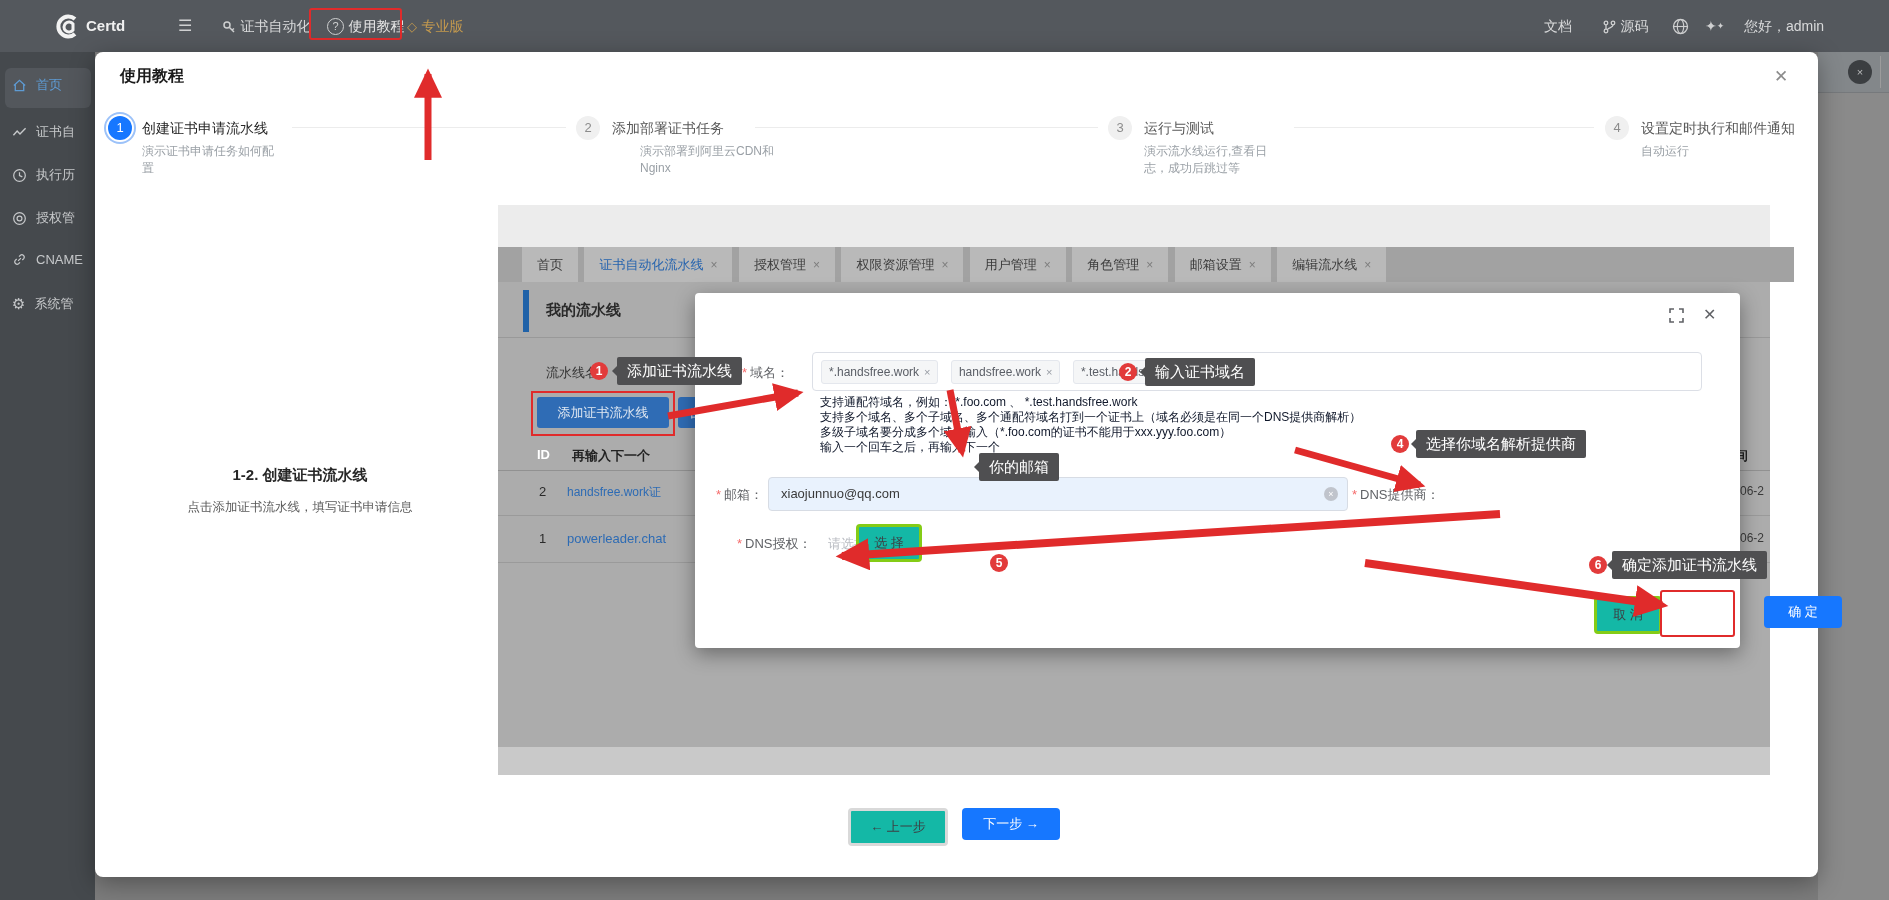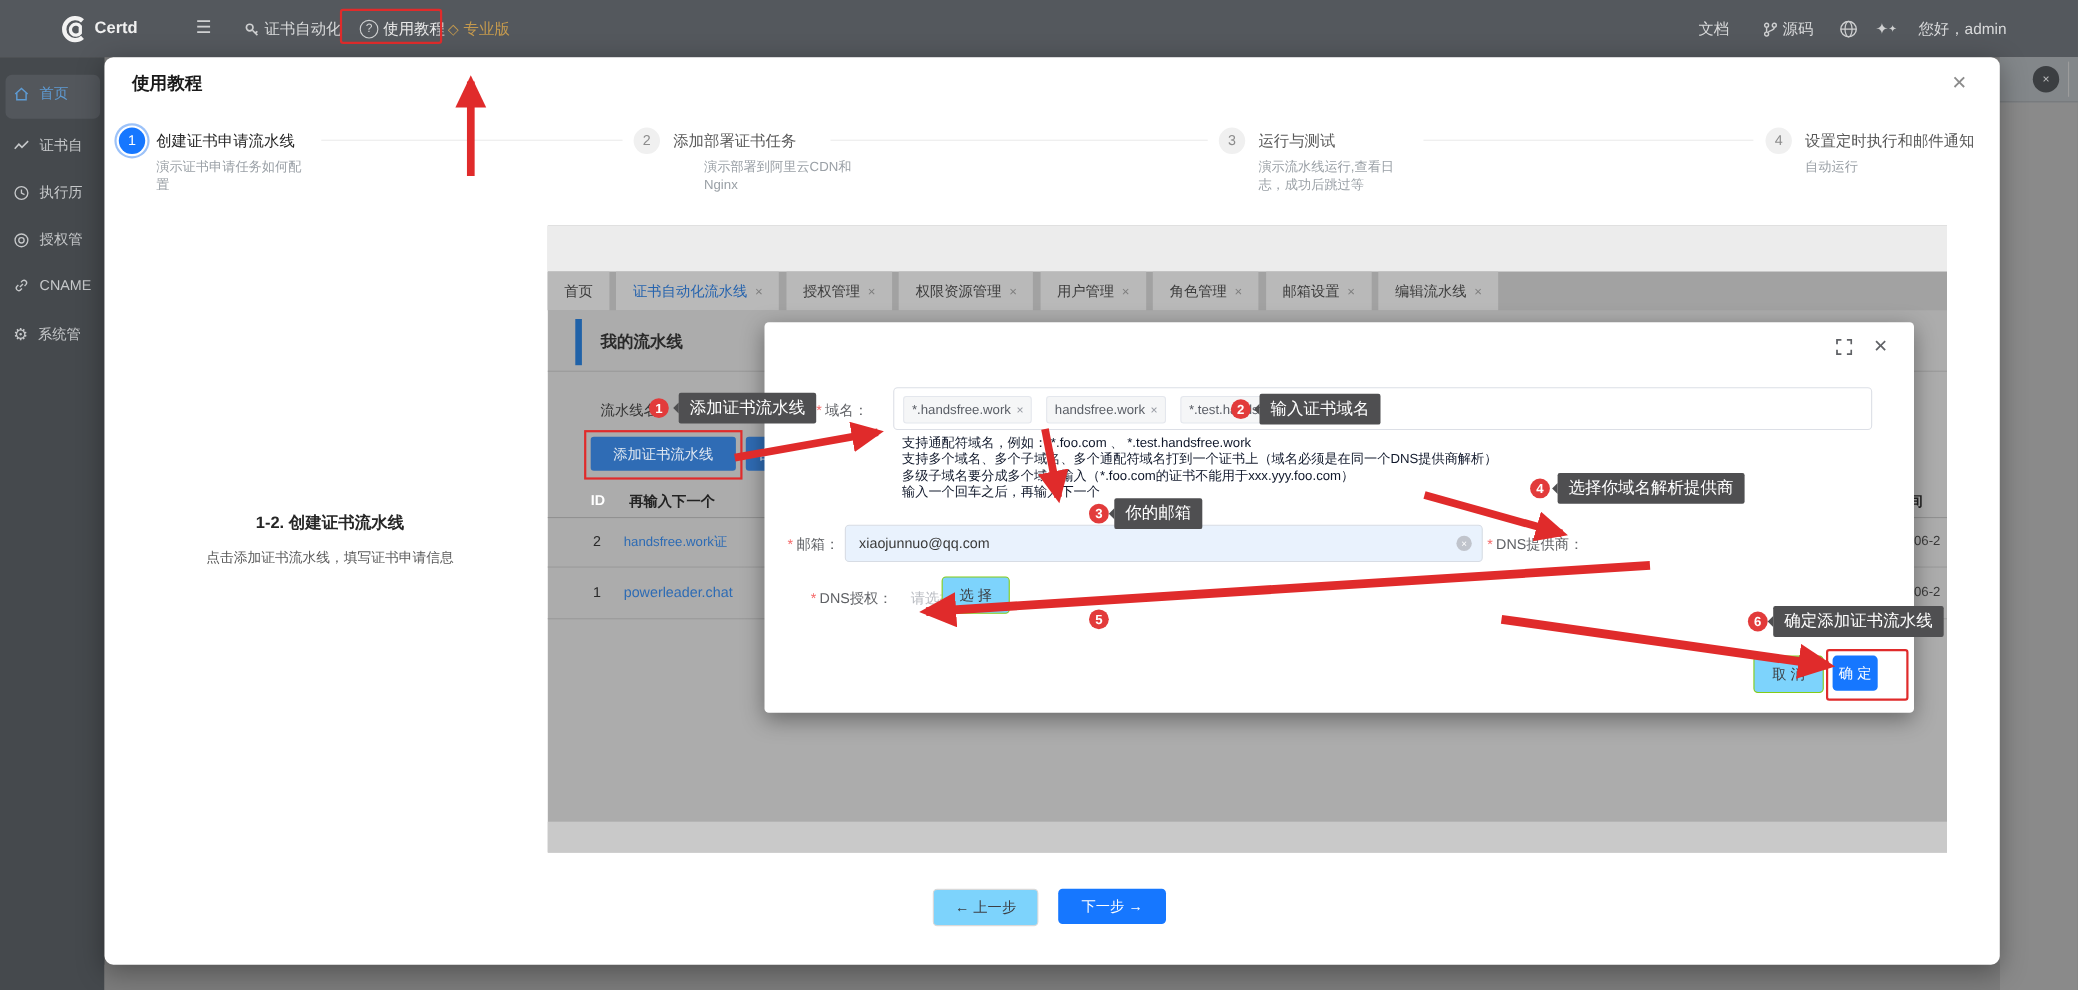--- a/index.html
+++ b/index.html
@@ -45,21 +45,21 @@
   .tag{display:inline-block;background:#f5f6f7;border:1px solid #e4e7ed;border-radius:3px;
     font-size:12px;color:#5a5e66;padding:0 7px;line-height:22px;margin-right:8px;}
   .tag .x{color:#979ba3;margin-left:5px;font-size:11px;}
   .tips{position:absolute;font-size:12px;color:#0f172a;line-height:15.5px;z-index:5;}
   .badge{position:absolute;width:18px;height:18px;border-radius:50%;background:#e23b3b;color:#fff;
     font-size:12px;font-weight:bold;text-align:center;line-height:18px;z-index:6;}
   .tip{position:absolute;height:28px;line-height:28px;background:#4f4f51;color:#fff;font-size:15px;
     padding:0 10px;border-radius:2px;z-index:6;white-space:nowrap;}
   .tip:before{content:"";position:absolute;left:-5px;top:9px;border-top:5px solid transparent;
     border-bottom:5px solid transparent;border-right:5px solid #4f4f51;}
-  .wbtn{position:absolute;background:#7dd3fc;border:1px solid #84cc16;border-radius:4px;font-size:13px;
+  .wbtn{position:absolute;background:#14b8a6;border:3px solid #84cc16;border-radius:4px;font-size:13px;
     color:#3c3e42;text-align:center;z-index:5;}
   .bbtn{position:absolute;background:#1677ff;border-radius:4px;font-size:13px;color:#fff;text-align:center;z-index:5;}
   svg.icon{display:inline-block;vertical-align:middle;}
   #arrows{position:absolute;left:0;top:0;width:1889px;height:900px;z-index:9;pointer-events:none;}
 </style>
 </head>
 <body>
 
 <div id="screen">
 
@@ -176,21 +176,21 @@
 
   <div class="step-circle step-off" style="left:1605px;top:116px;">4</div>
   <div class="step-label off" style="left:1641px;top:120px;">设置定时执行和邮件通知</div>
   <div class="step-desc" style="left:1641px;top:143px;width:160px;white-space:normal;">自动运行</div>
 
   <div class="t z3" style="left:160px;top:466px;width:280px;text-align:center;font-size:15px;font-weight:bold;color:#262626;">1-2. 创建证书流水线</div>
   <div class="t z3" style="left:140px;top:499px;width:320px;text-align:center;font-size:12.5px;color:#595959;">点击添加证书流水线，填写证书申请信息</div>
 
   <div class="abs z3" style="left:498px;top:205px;width:1272px;height:570px;background:#acacac;"></div>
   <div class="abs z3" style="left:498px;top:205px;width:1272px;height:42px;background:#ececec;"></div>
-  <div class="abs z3" style="left:498px;top:247px;width:1272px;height:35px;background:#a2a2a2;">
+  <div class="abs z3" style="left:498px;top:247px;width:1272px;height:35px;background:#a2a2a2;padding-left:24px;">
     <div class="demo-tab"><span>首页</span></div>
     <div class="demo-tab active"><span>证书自动化流水线</span><span class="x">×</span></div>
     <div class="demo-tab"><span>授权管理</span><span class="x">×</span></div>
     <div class="demo-tab"><span>权限资源管理</span><span class="x">×</span></div>
     <div class="demo-tab"><span>用户管理</span><span class="x">×</span></div>
     <div class="demo-tab"><span>角色管理</span><span class="x">×</span></div>
     <div class="demo-tab"><span>邮箱设置</span><span class="x">×</span></div>
     <div class="demo-tab"><span>编辑流水线</span><span class="x">×</span></div>
   </div>
   <div class="abs z3" style="left:523px;top:290px;width:6px;height:42px;background:#2062a8;"></div>
@@ -236,29 +236,29 @@
     <span class="t" style="left:12px;top:8px;font-size:13px;color:#3a3a3a;">xiaojunnuo@qq.com</span>
     <span class="abs" style="right:9px;top:9px;width:14px;height:14px;border-radius:50%;background:#c0c4cc;color:#fff;font-size:9px;line-height:14px;text-align:center;">×</span>
   </div>
   <div class="flabel" style="left:1352px;top:486px;"><span class="req">*</span><span>DNS提供商：</span></div>
 
   <div class="flabel" style="left:737px;top:535px;"><span class="req">*</span><span>DNS授权：</span></div>
   <div class="t z5" style="left:828px;top:535px;font-size:13px;color:#b9bcc2;">请选择</div>
   <div class="wbtn" style="left:856px;top:524px;width:60px;height:32px;line-height:32px;">选 择</div>
 
   <div class="wbtn" style="left:1594px;top:596px;width:62px;height:32px;line-height:32px;">取 消</div>
-  <div class="bbtn" style="left:1666px;top:596px;width:41px;height:32px;line-height:32px;">确 定</div>
+  <div class="bbtn" style="left:1764px;top:596px;width:78px;height:32px;line-height:32px;">确 定</div>
   <div class="redbox" style="left:1660px;top:590px;width:71px;height:43px;border-radius:3px;"></div>
 
   <div class="badge" style="left:590px;top:362px;">1</div>
   <div class="tip" style="left:617px;top:357px;">添加证书流水线</div>
   <div class="badge" style="left:1119px;top:363px;">2</div>
   <div class="tip" style="left:1145px;top:358px;">输入证书域名</div>
   <div class="badge" style="left:990px;top:458px;">3</div>
-  <div class="tip" style="left:1013px;top:453px;text-align:right;">你的邮箱</div>
+  <div class="tip" style="left:979px;top:453px;text-align:right;">你的邮箱</div>
   <div class="badge" style="left:1391px;top:435px;">4</div>
   <div class="tip" style="left:1416px;top:430px;">选择你域名解析提供商</div>
   <div class="badge" style="left:990px;top:554px;">5</div>
   <div class="badge" style="left:1589px;top:556px;">6</div>
   <div class="tip" style="left:1612px;top:551px;">确定添加证书流水线</div>
 
   <div class="wbtn" style="left:848px;top:808px;width:94px;height:32px;line-height:32px;border-color:#d9d9d9;z-index:3;">← 上一步</div>
   <div class="bbtn" style="left:962px;top:808px;width:98px;height:32px;line-height:32px;z-index:3;">下一步 →</div>
 
   <svg id="arrows">

